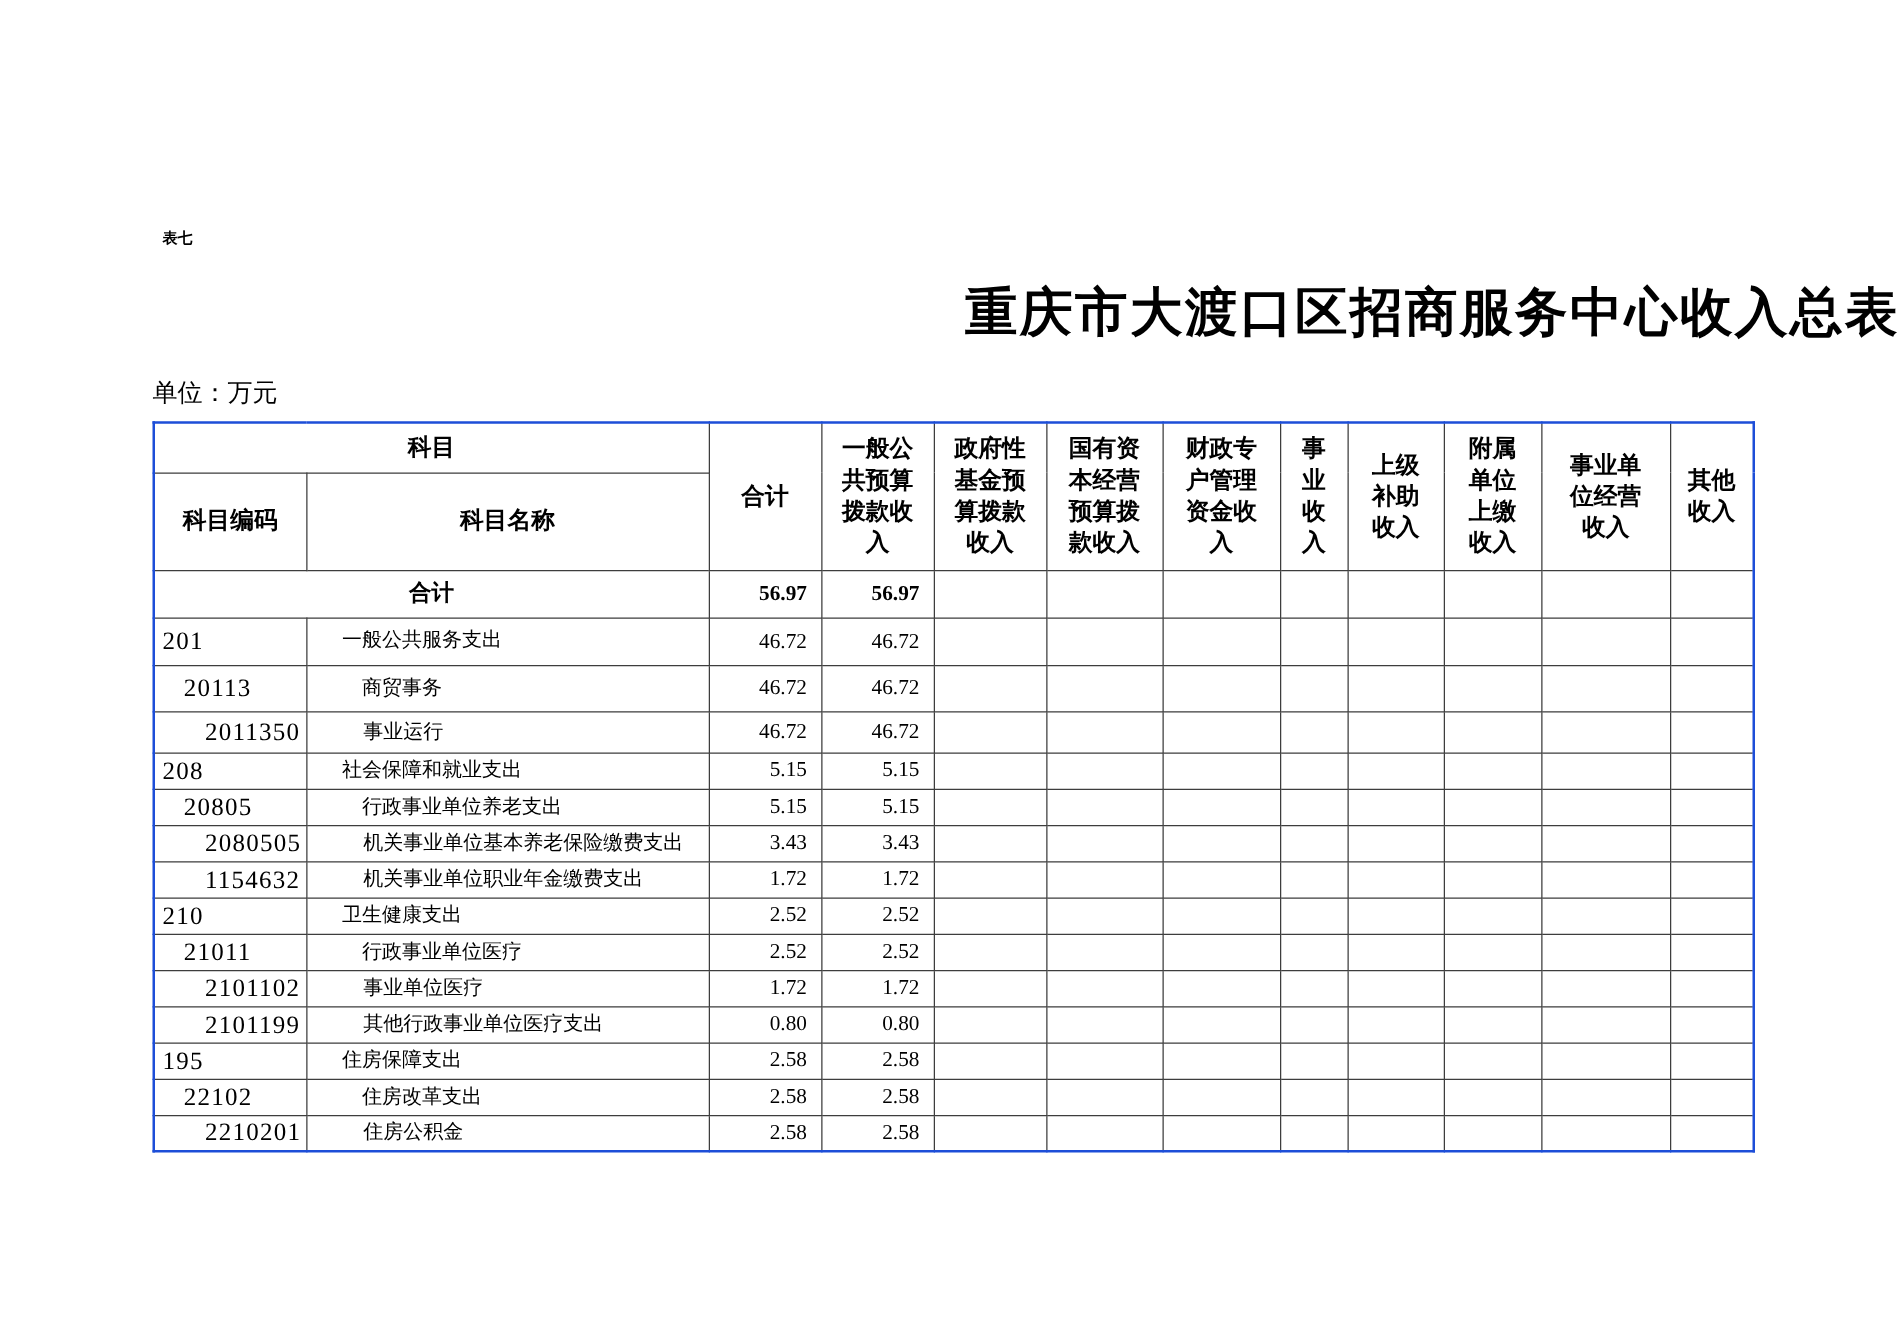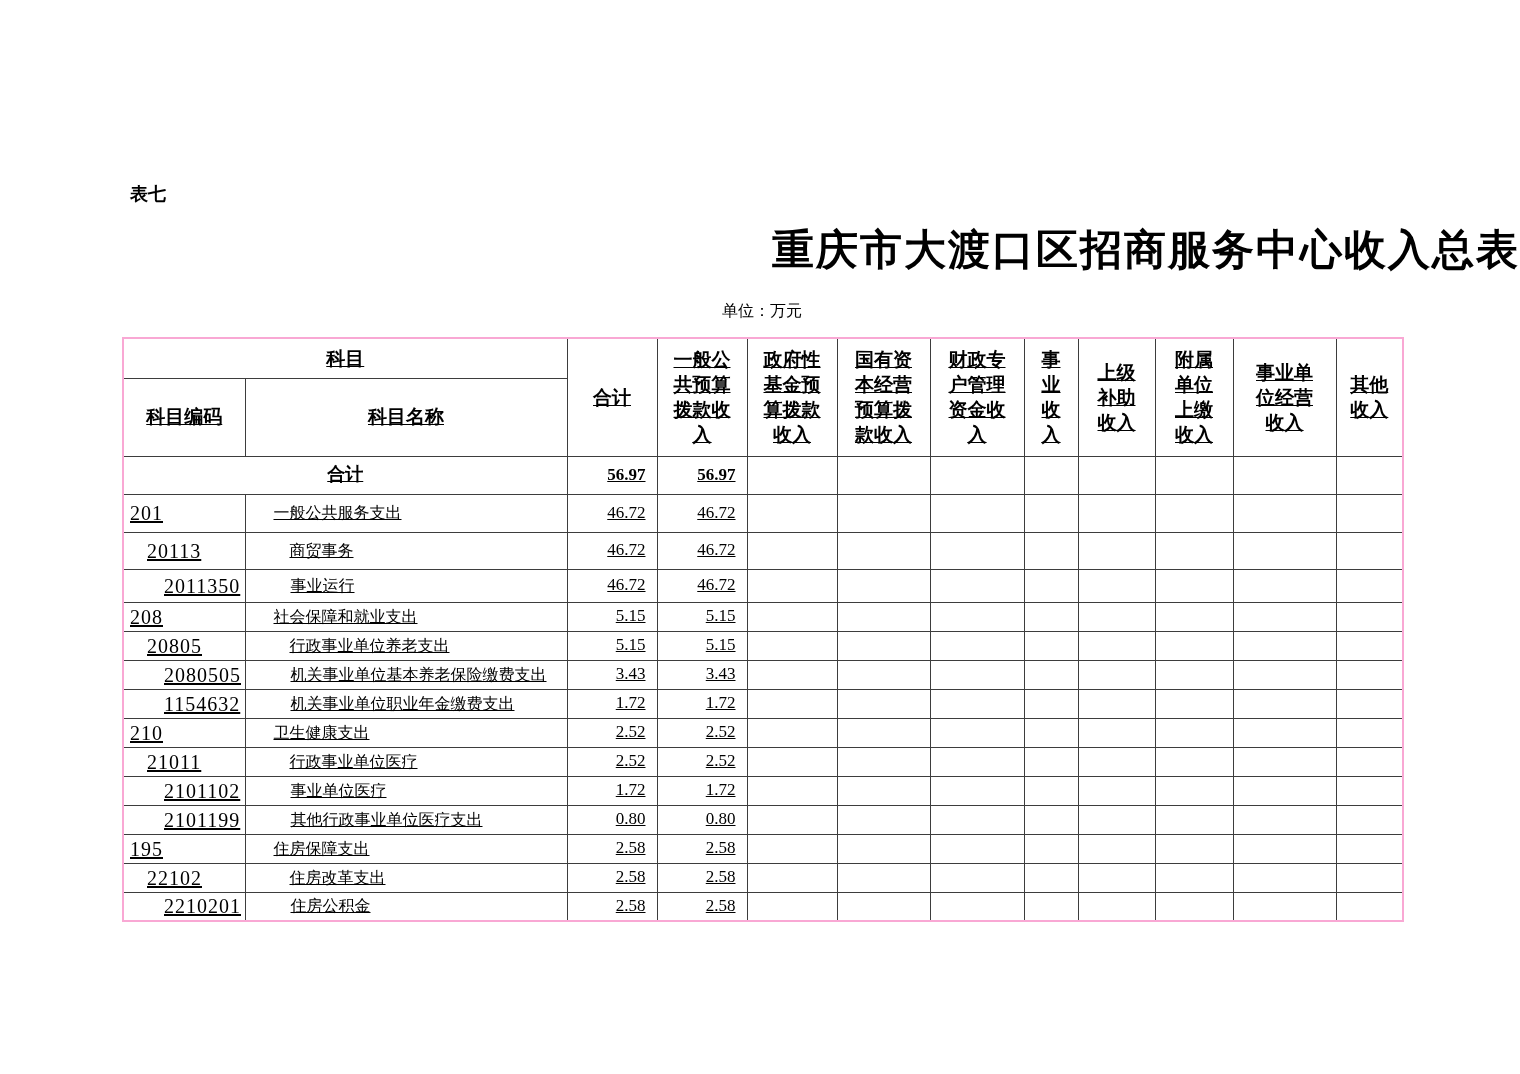--- a/index.html
+++ b/index.html
@@ -4,41 +4,41 @@
 <style>
   html,body{margin:0;padding:0;background:#ffffff;}
   body{
     width:1520px;height:1074px;position:relative;overflow:hidden;
     font-family:"Liberation Serif","DejaVu Serif",serif;color:#000;
   }
   .page{position:absolute;inset:0;background:#fff;}
 
   .table-label{
     position:absolute;left:130px;top:182px;
-    font-size:18px;font-weight:bold;
+    font-size:12px;font-weight:bold;
   }
   .doc-title{
     position:absolute;left:0;top:222px;width:100%;margin:0;
     text-align:right;font-size:42px;font-weight:bold;letter-spacing:2px;
     font-family:"Liberation Serif","DejaVu Serif",serif;
   }
   .unit-note{
     position:absolute;top:301px;left:122px;width:1280px;
-    text-align:center;font-size:16px;
+    text-align:left;font-size:20px;
   }
 
   table.income-table{
     position:absolute;left:122px;top:337px;width:1281px;
     border-collapse:collapse;table-layout:fixed;
     background:#fff;
   }
   .income-table th,.income-table td{
     border:1px solid #3d3d3d;padding:0;overflow:hidden;
   }
-  .income-table{border:2px solid #f9a8d4;text-decoration:underline;}
+  .income-table{border:2px solid #1d4ed8;}
 
   .income-table thead th{
     font-family:"Liberation Sans","DejaVu Sans",sans-serif;
     font-weight:700;font-size:19px;line-height:1.32;
     text-align:center;vertical-align:middle;white-space:pre-line;
   }
   .income-table thead tr.h1{height:40px;}
   .income-table thead tr.h2{height:78px;}
 
   .income-table tbody tr{height:29px;}

